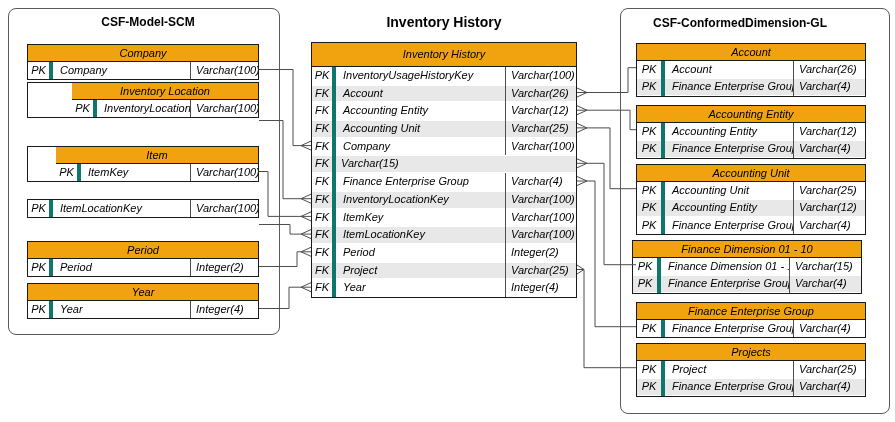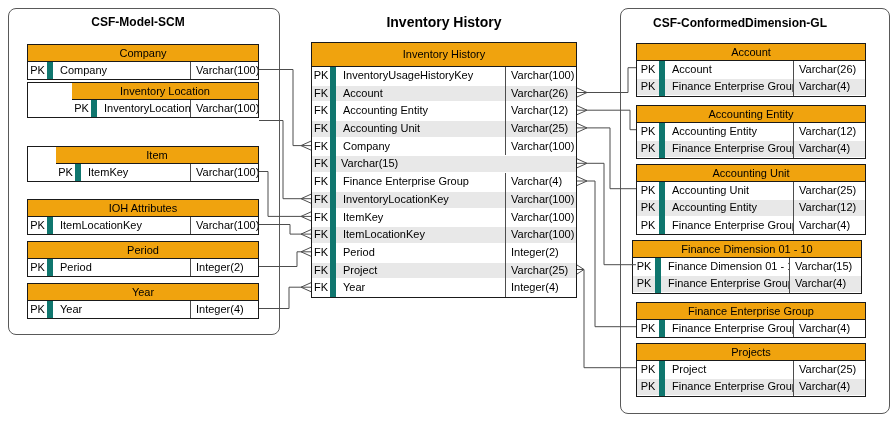--- a/index.html
+++ b/index.html
@@ -5,29 +5,29 @@
   html,body{margin:0;padding:0;background:#ffffff;}
   body{
     position:relative;width:895px;height:422px;
     font-family:"Liberation Sans","DejaVu Sans",sans-serif;
     color:#000;overflow:hidden;
   }
   .group{position:absolute;border:1px solid #595959;border-radius:8px;background:#fff;}
   .gtitle{position:absolute;font-weight:bold;font-size:12px;text-align:center;}
   .dtitle{position:absolute;font-weight:bold;font-size:14px;text-align:center;}
 
-  .etable{position:absolute;border:1px solid #1a1a1a;background:#fff;box-sizing:border-box;}
+  .etable{position:absolute;border:1px solid #1a1a1a;background:#fff;box-sizing:border-box;font-style:italic;}
   .etable .hdr{
     background:#F0A30E;border-bottom:1px solid #1a1a1a;
     text-align:center;font-size:11px;overflow:hidden;white-space:nowrap;
   }
   .row{display:flex;box-sizing:border-box;overflow:hidden;}
   .row.alt{background:#E8E8E8;box-shadow:inset 0 1px 0 #fff,inset 0 -1px 0 #fff;}
   .cell{box-sizing:border-box;font-size:11px;overflow:hidden;white-space:nowrap;}
-  .c-key{text-align:center;border-right:6px solid #0f766e;}
+  .c-key{text-align:center;border-right:4px solid #0f766e;}
   .c-name{flex:1;padding-left:7px;border-right:1px solid #4d4d4d;}
   .c-type{padding-left:5px;}
 
   
   .lt{width:232px;}
   .lt .hdr{height:16px;line-height:16px;}
   .lt .row{height:17px;}
   .lt .cell{line-height:17px;}
   .lt .c-key{width:25px;}
   .lt .c-type{width:67px;}
@@ -49,21 +49,21 @@
   .rt .c-type{width:71px;}
 
   #edges{position:absolute;left:0;top:0;pointer-events:none;}
 </style>
 </head>
 <body>
 
 <div class="group" style="left:8px;top:8px;width:270px;height:325px;"></div>
 <div class="group" style="left:620px;top:8px;width:268px;height:404px;"></div>
 
-<div class="gtitle" style="left:3px;top:15px;width:270px;">CSF-Model-SCM</div>
+<div class="gtitle" style="left:13px;top:15px;width:270px;">CSF-Model-SCM</div>
 <div class="dtitle" style="left:311px;top:14px;width:266px;">Inventory History</div>
 <div class="gtitle" style="left:620px;top:16px;width:240px;">CSF-ConformedDimension-GL</div>
 
 <div class="etable lt" style="left:27px;top:44px;">
     <div class="hdr">Company</div>
     <div class="row">
       <div class="cell c-key">PK</div>
       <div class="cell c-name">Company</div>
       <div class="cell c-type">Varchar(100)</div>
     </div>
@@ -78,21 +78,20 @@
   </div>
 <div class="etable lt" style="left:27px;top:146px;padding-left:28px;">
     <div class="hdr">Item</div>
     <div class="row">
       <div class="cell c-key">PK</div>
       <div class="cell c-name">ItemKey</div>
       <div class="cell c-type">Varchar(100)</div>
     </div>
   </div>
 <div class="etable lt" style="left:27px;top:199px;">
-    <div class="hdr">IOH Attributes</div>
     <div class="row">
       <div class="cell c-key">PK</div>
       <div class="cell c-name">ItemLocationKey</div>
       <div class="cell c-type">Varchar(100)</div>
     </div>
   </div>
 <div class="etable lt" style="left:27px;top:241px;">
     <div class="hdr">Period</div>
     <div class="row">
       <div class="cell c-key">PK</div>

